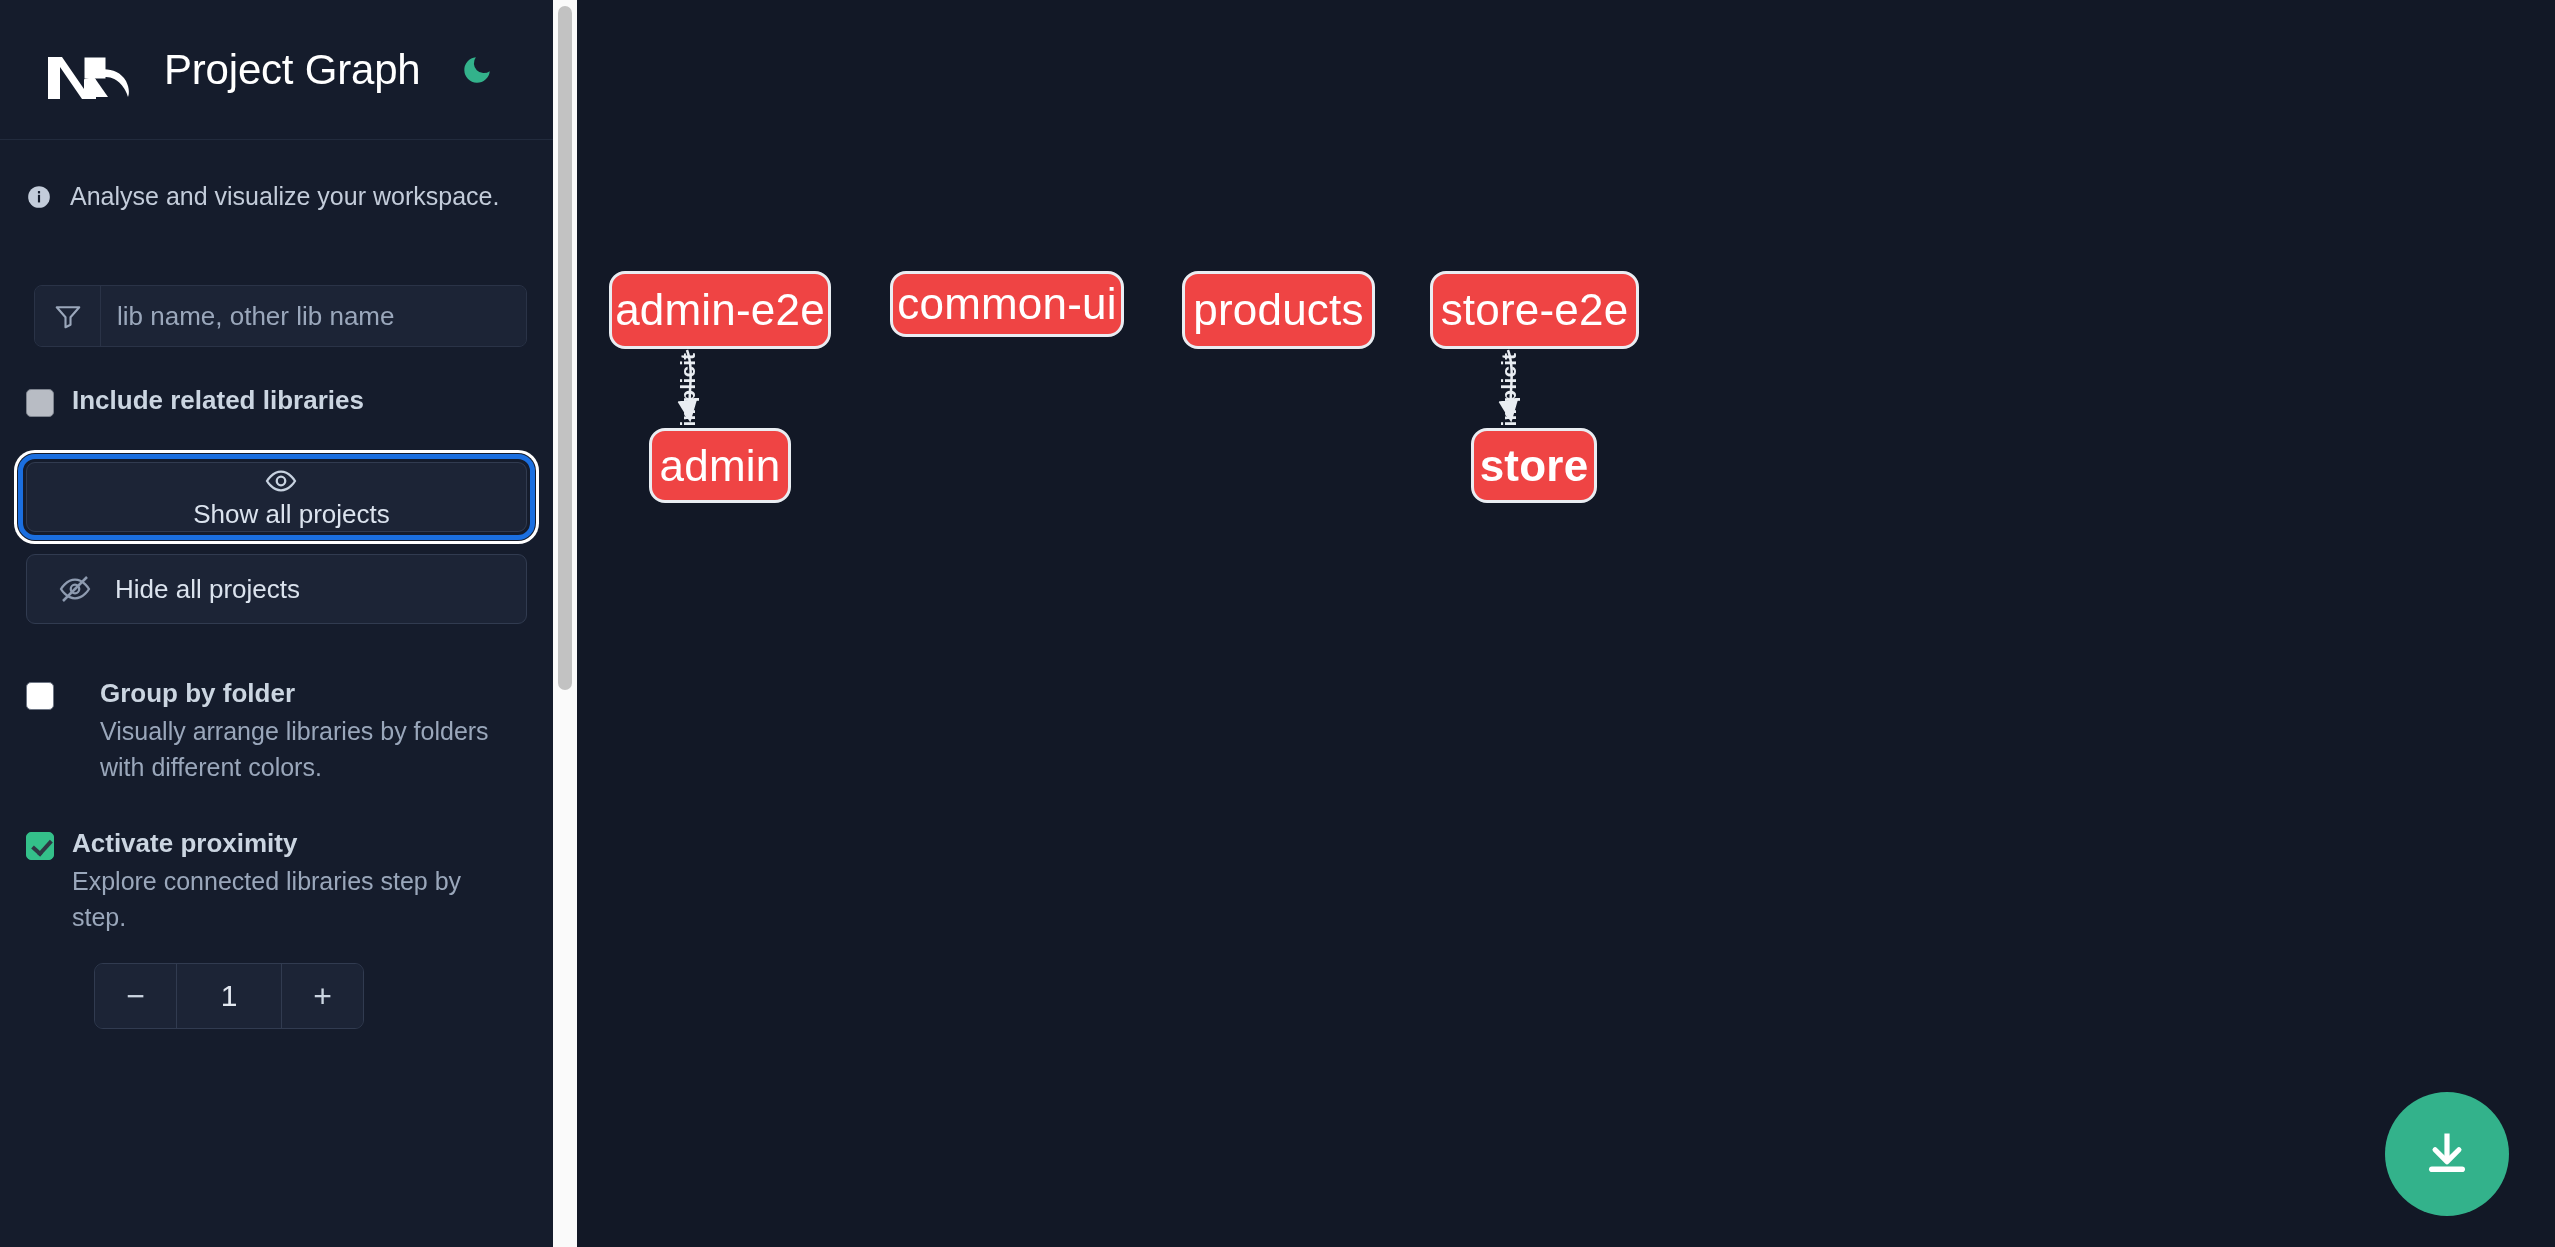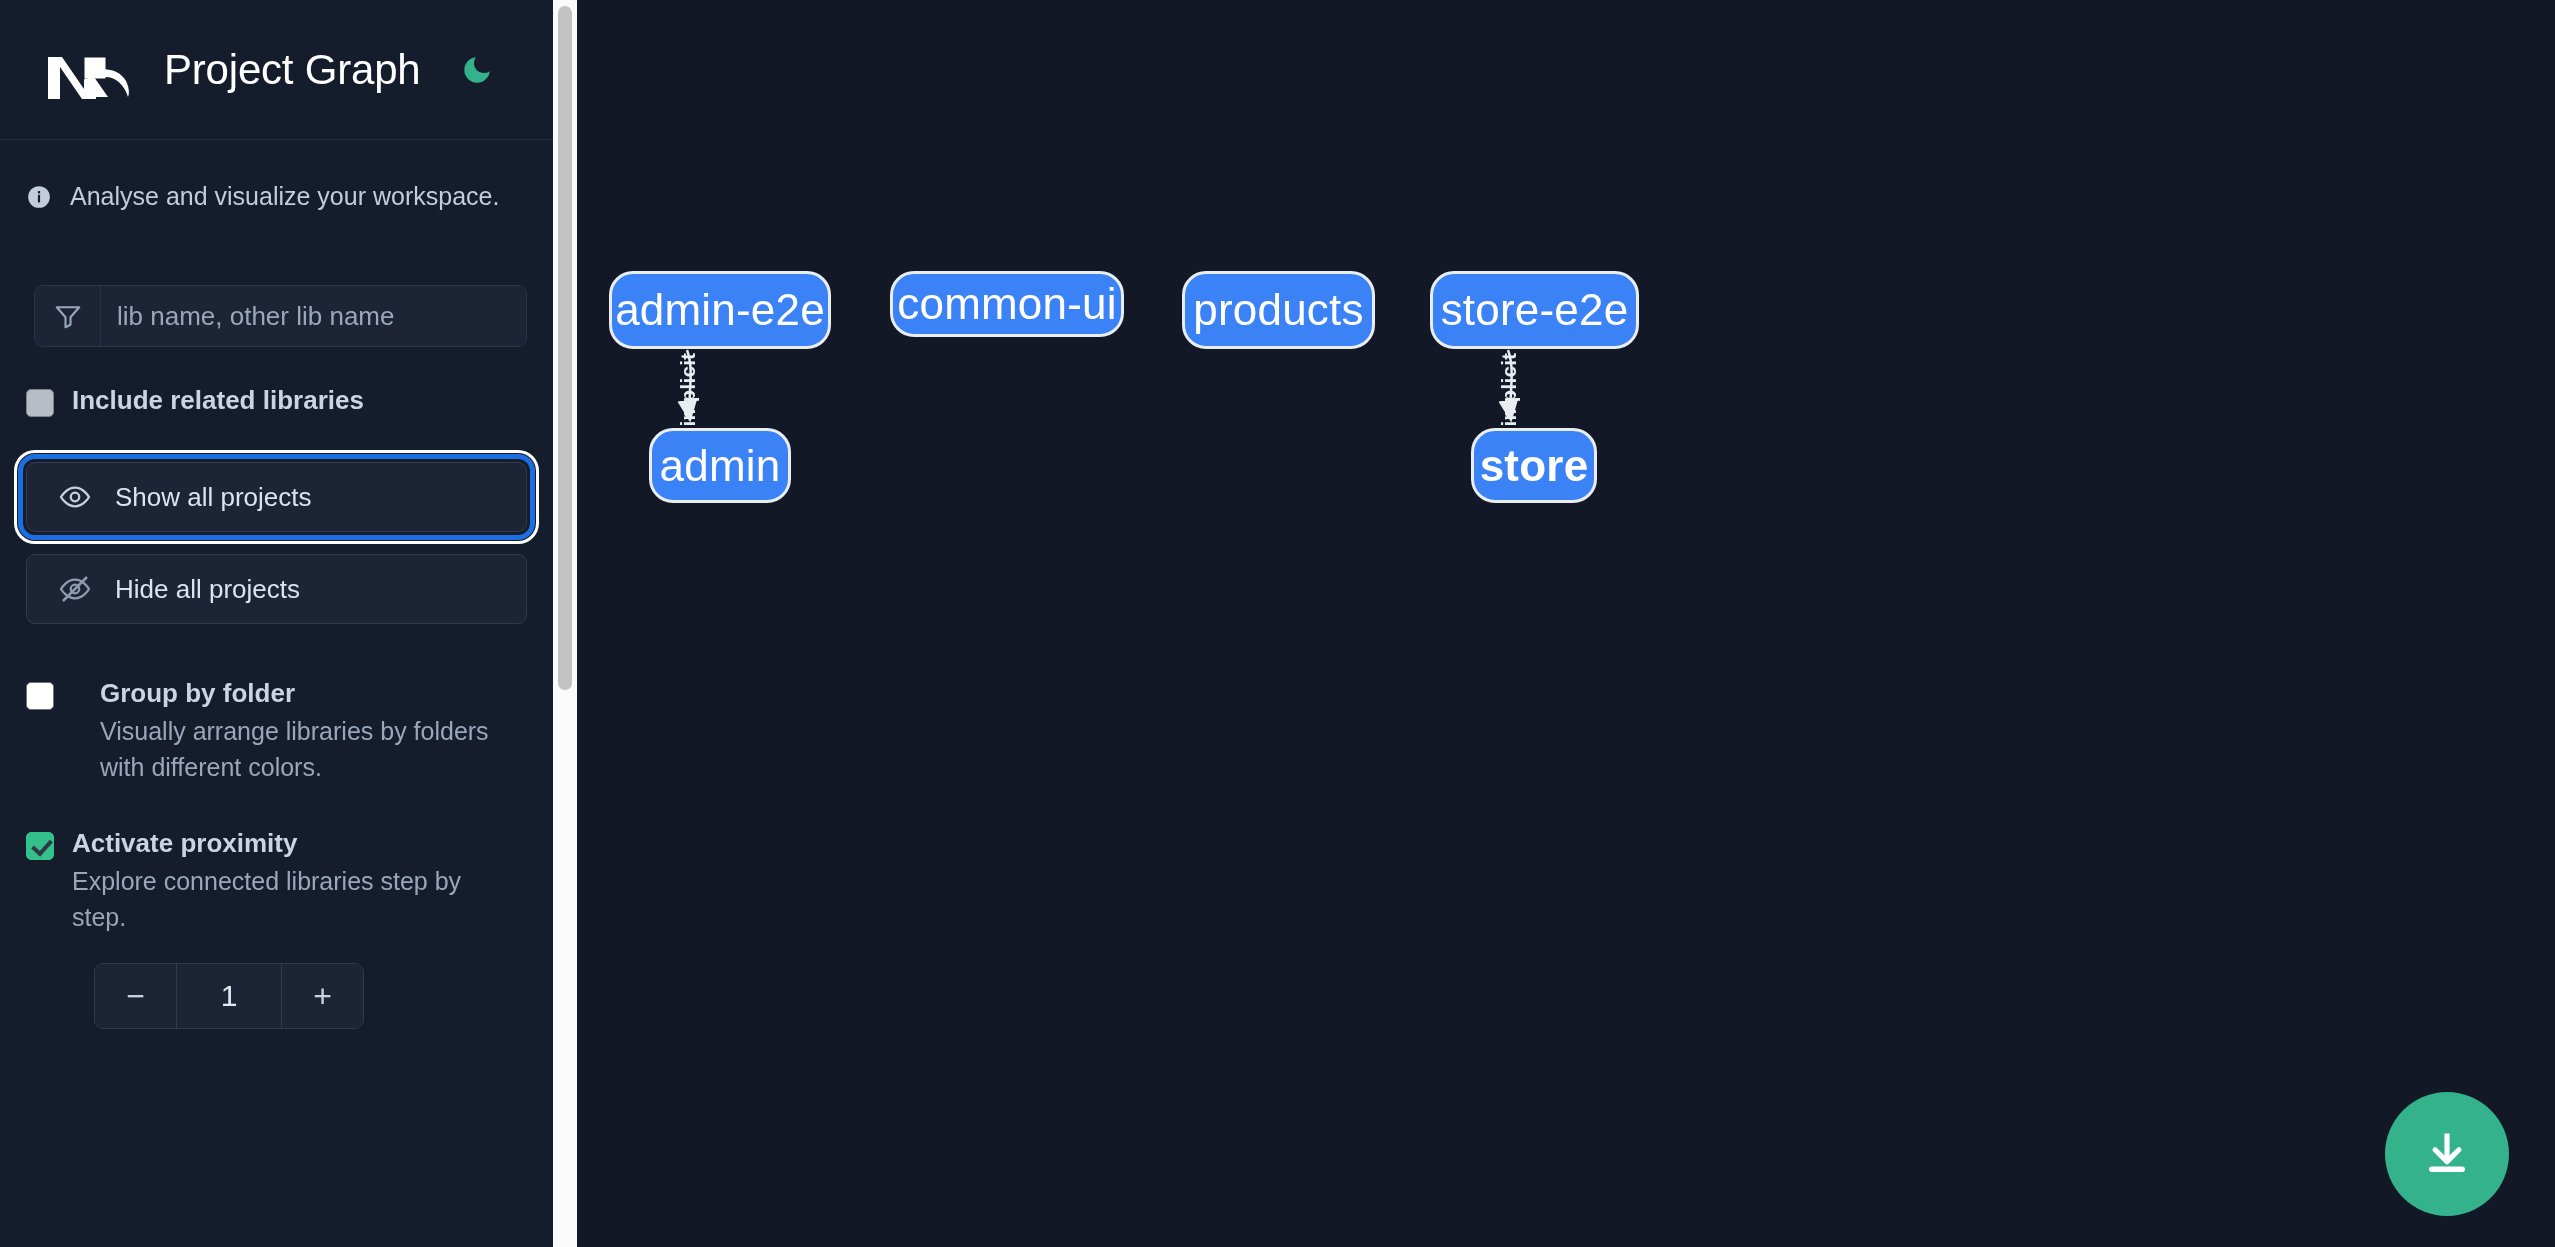--- a/index.html
+++ b/index.html
@@ -146,20 +146,21 @@
     font-weight: 500;
     padding-left: 30px;
     cursor: pointer;
     font-family: "Liberation Sans", sans-serif;
   }
   .wide-btn + .wide-btn { margin-top: 22px; }
   .wide-btn.focused {
     outline: 5px solid #1b6fe0;
     outline-offset: 3px;
     box-shadow: 0 0 0 9px #151c2c, 0 0 0 12px #ffffff;
+    flex-direction: column;
   }
   .wide-btn .bicon {
     width: 36px; height: 36px;
     margin-right: 22px;
     flex: 0 0 auto;
     display: flex; align-items: center; justify-content: center;
   }
 
   .stepper {
     margin: 28px 0 0 68px;
@@ -214,23 +215,23 @@
     background: #121826;
     overflow: hidden;
   }
   #graph-svg { position: absolute; left: 0; top: 0; }
 
   .node {
     position: absolute;
     display: flex;
     align-items: center;
     justify-content: center;
-    background: #3b82f6;
+    background: #ef4444;
     border: 3px solid #e9edf2;
-    border-radius: 24px;
+    border-radius: 16px;
     color: #ffffff;
     font-size: 44px;
     font-weight: 400;
     letter-spacing: 0.2px;
     cursor: pointer;
     white-space: nowrap;
   }
 
   .edge-label {
     position: absolute;

